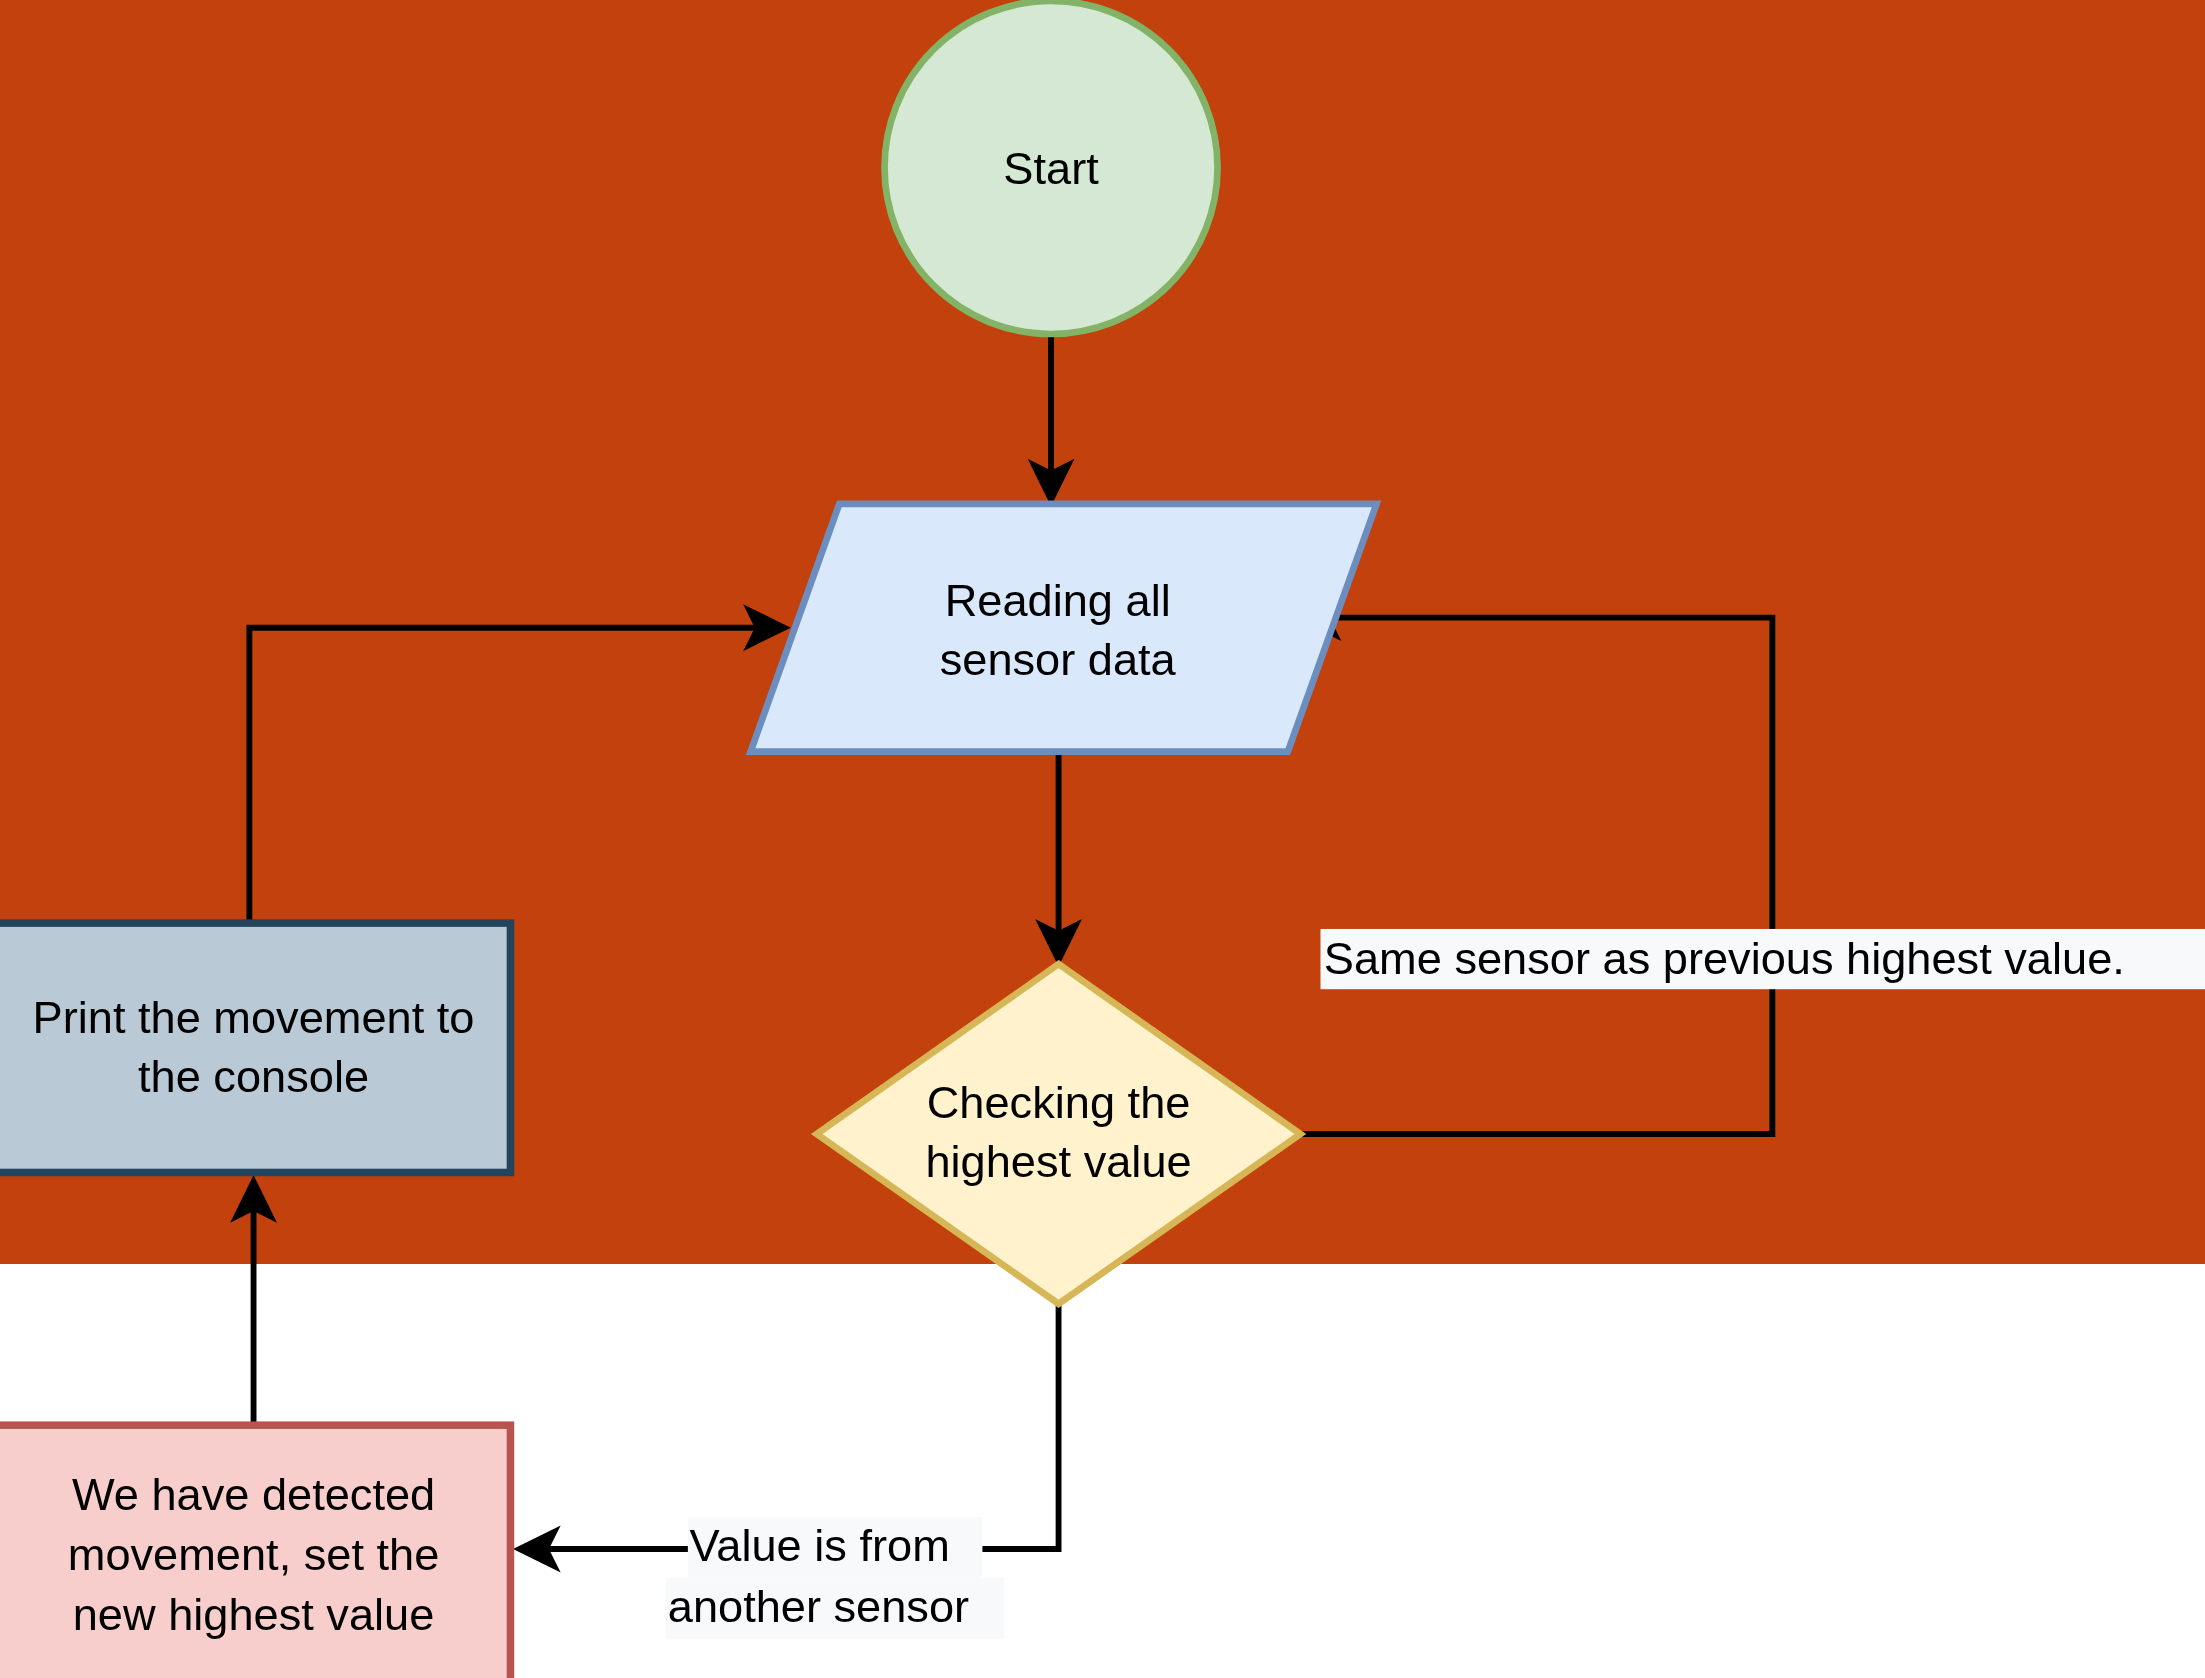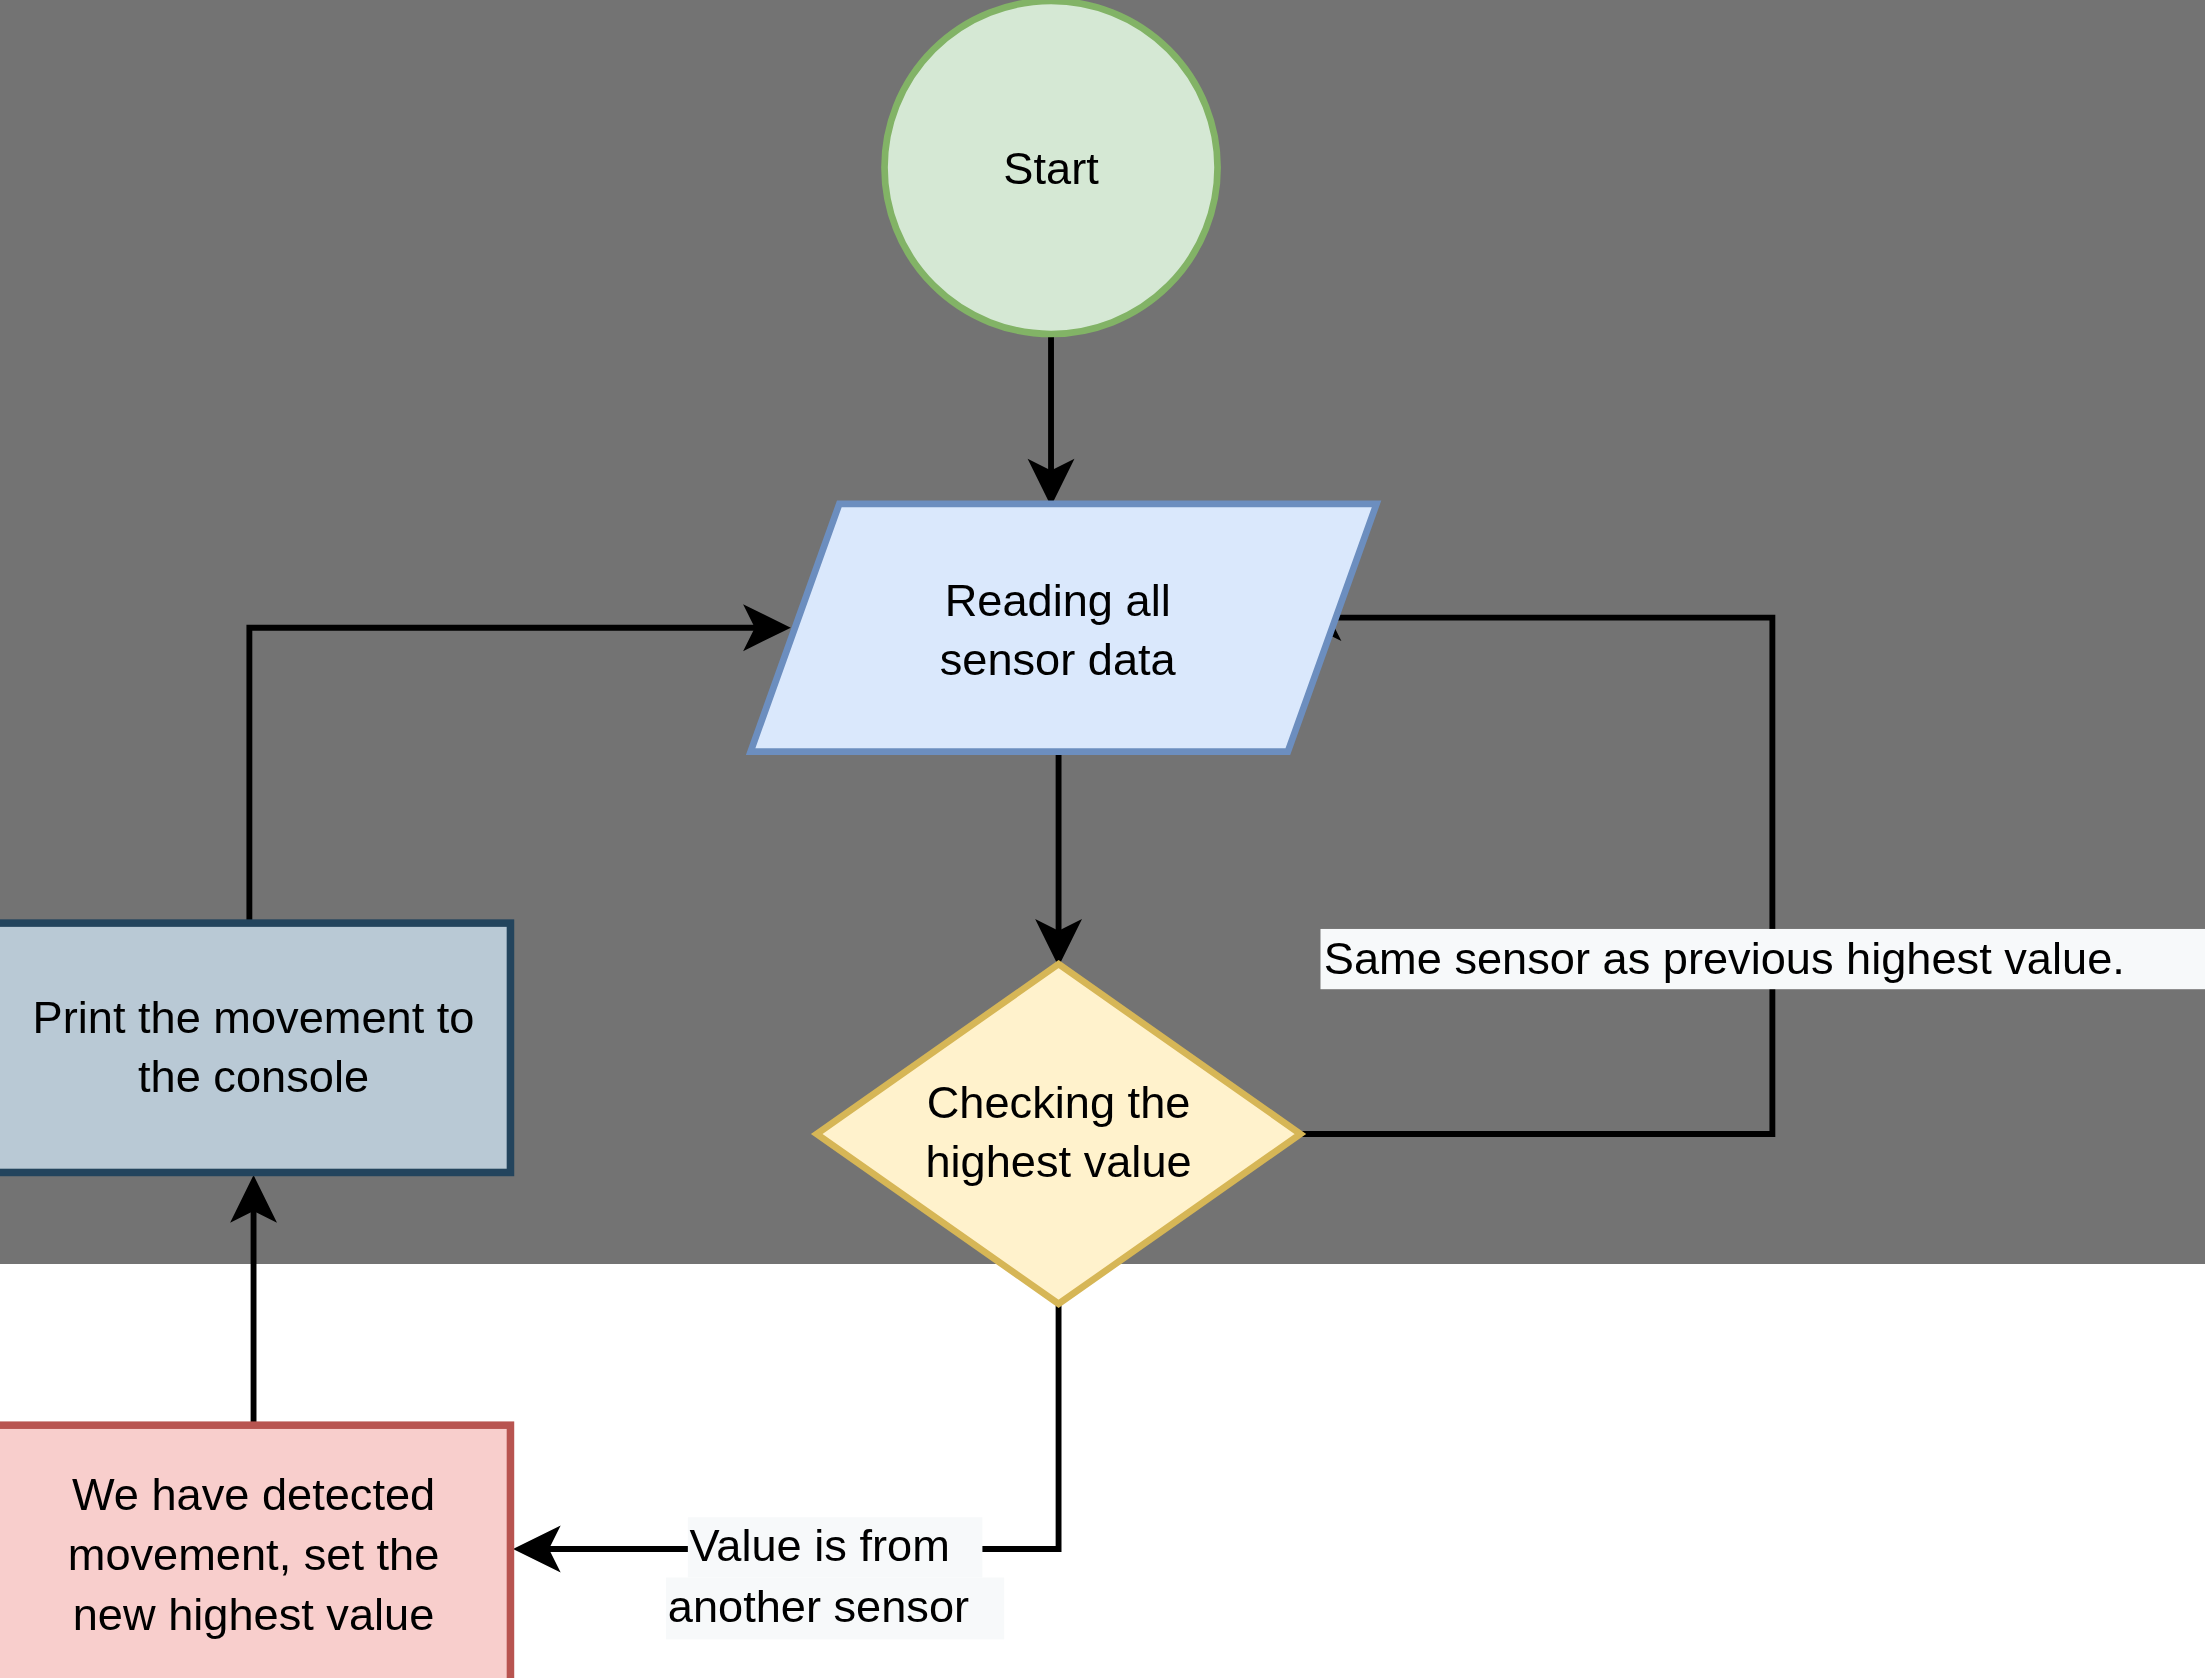--- a/index.html
+++ b/index.html
@@ -10,21 +10,21 @@
   body {
     width: 2205px;
     height: 1678px;
     overflow: hidden;
     font-family: "Liberation Sans", sans-serif;
   }
   #flowchart-root {
     position: relative;
     width: 2205px;
     height: 1264px;
-    background: #737373;
+    background: #c2410c;
   }
   svg#flow-svg {
     position: absolute;
     top: 0;
     left: 0;
     width: 2205px;
     height: 1678px;
     display: block;
   }
   .node-text {

